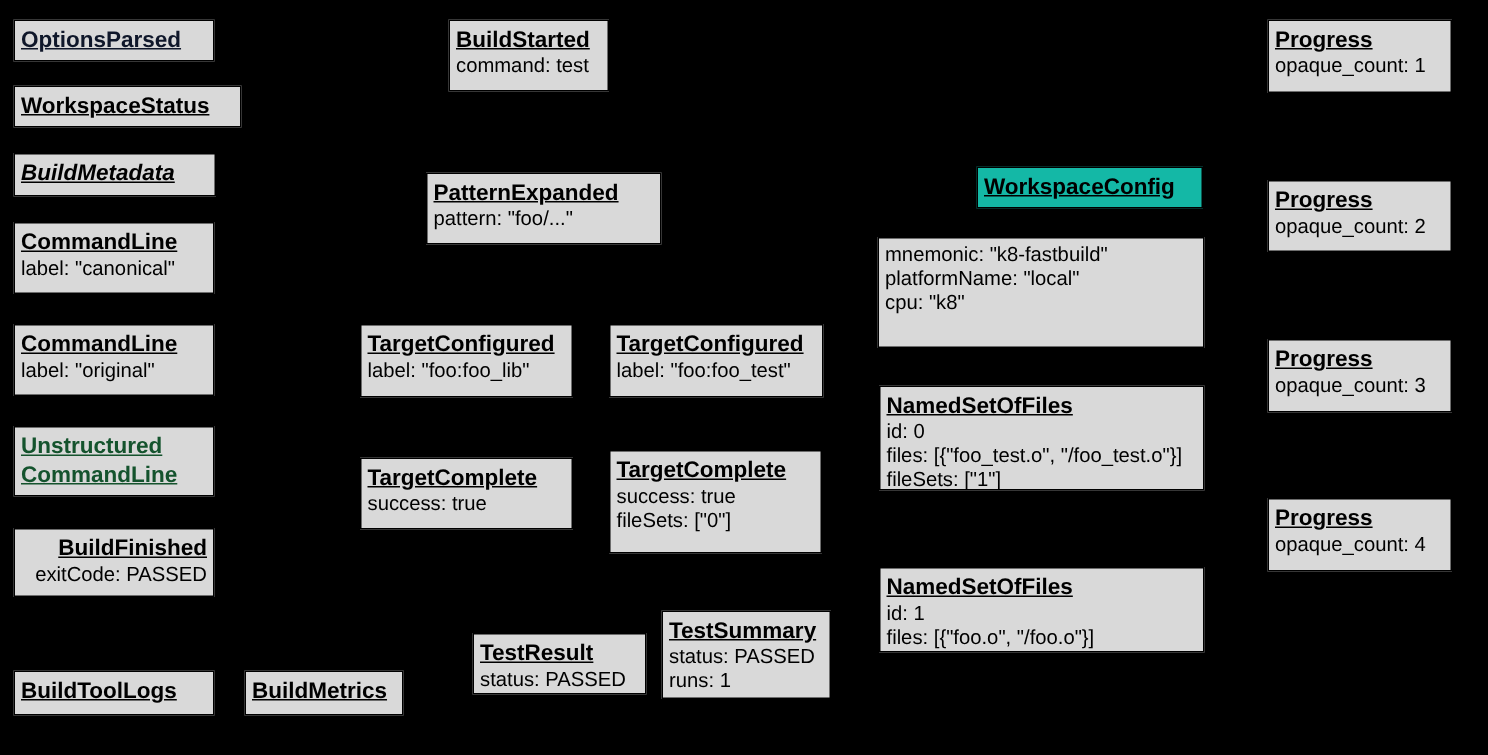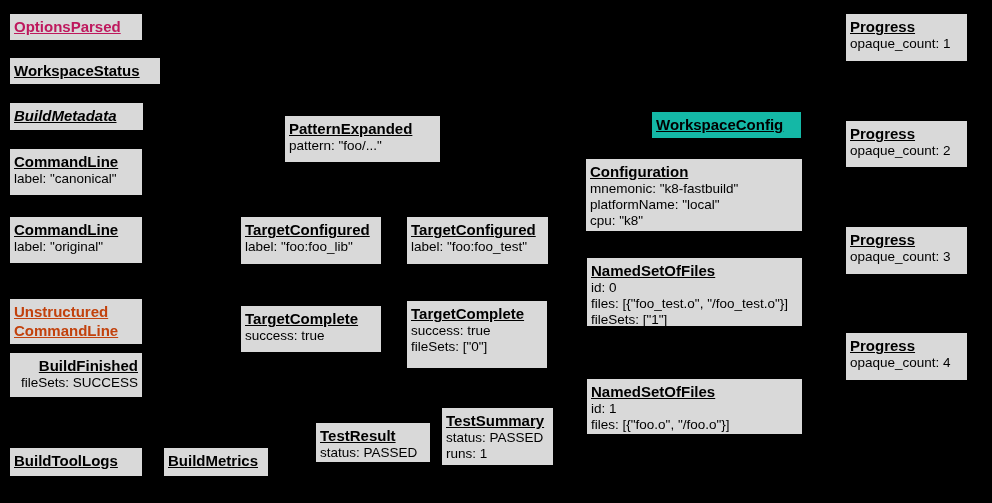--- a/index.html
+++ b/index.html
@@ -34,21 +34,21 @@
   .node-line {
     font-size: 13.5px;
     line-height: 16px;
     white-space: nowrap;
   }
 </style>
 </head>
 <body>
 
 <div class="canvas" id="diagram-canvas" style="background: rgb(0, 0, 0);">
-    <div class="node" style="left: 9px; top: 13px; width: 134px; height: 28px; background: rgb(217, 217, 217); border-color: rgb(0, 0, 0); color: #be185d;">
+    <div class="node" style="left: 9px; top: 13px; width: 134px; height: 28px; background: rgb(217, 217, 217); border-color: rgb(0, 0, 0); color: #0f172a;">
     <div>
         <div class="node-title">OptionsParsed</div>
       </div>
     <div></div>
   </div>
     <div class="node" style="left: 9px; top: 57px; width: 152px; height: 28px; background: rgb(217, 217, 217); border-color: rgb(0, 0, 0); color: rgb(0, 0, 0);">
     <div>
         <div class="node-title">WorkspaceStatus</div>
       </div>
     <div></div>
@@ -68,46 +68,54 @@
       </div>
   </div>
     <div class="node" style="left: 9px; top: 216px; width: 134px; height: 48px; background: rgb(217, 217, 217); border-color: rgb(0, 0, 0); color: rgb(0, 0, 0);">
     <div>
         <div class="node-title">CommandLine</div>
       </div>
     <div>
         <div class="node-line">label: "original"</div>
       </div>
   </div>
-    <div class="node" style="left: 9px; top: 284px; width: 134px; height: 47px; background: rgb(217, 217, 217); border-color: rgb(0, 0, 0); color: #c2410c; margin-top: 14px;">
+    <div class="node" style="left: 9px; top: 284px; width: 134px; height: 47px; background: rgb(217, 217, 217); border-color: rgb(0, 0, 0); color: #14532d;">
     <div>
         <div class="node-title">Unstructured</div>
         <div class="node-title">CommandLine</div>
       </div>
     <div></div>
   </div>
     <div class="node" style="left: 9px; top: 352px; width: 134px; height: 46px; background: rgb(217, 217, 217); border-color: rgb(0, 0, 0); color: rgb(0, 0, 0); text-align: right;">
     <div>
         <div class="node-title">BuildFinished</div>
       </div>
     <div>
-        <div class="node-line">fileSets: SUCCESS</div>
+        <div class="node-line">exitCode: PASSED</div>
       </div>
   </div>
     <div class="node" style="left: 9px; top: 447px; width: 134px; height: 30px; background: rgb(217, 217, 217); border-color: rgb(0, 0, 0); color: rgb(0, 0, 0);">
     <div>
         <div class="node-title">BuildToolLogs</div>
       </div>
     <div></div>
   </div>
     <div class="node" style="left: 163px; top: 447px; width: 106px; height: 30px; background: rgb(217, 217, 217); border-color: rgb(0, 0, 0); color: rgb(0, 0, 0);">
     <div>
         <div class="node-title">BuildMetrics</div>
       </div>
     <div></div>
+  </div>
+    <div class="node" style="left: 299px; top: 13px; width: 107px; height: 48px; background: rgb(217, 217, 217); border-color: rgb(0, 0, 0); color: rgb(0, 0, 0);">
+    <div>
+        <div class="node-title">BuildStarted</div>
+      </div>
+    <div>
+        <div class="node-line">command: test</div>
+      </div>
   </div>
     <div class="node" style="left: 284px; top: 115px; width: 157px; height: 48px; background: rgb(217, 217, 217); border-color: rgb(0, 0, 0); color: rgb(0, 0, 0);">
     <div>
         <div class="node-title">PatternExpanded</div>
       </div>
     <div>
         <div class="node-line">pattern: "foo/..."</div>
       </div>
   </div>
     <div class="node" style="left: 240px; top: 216px; width: 142px; height: 49px; background: rgb(217, 217, 217); border-color: rgb(0, 0, 0); color: rgb(0, 0, 0);">
@@ -160,23 +168,20 @@
         <div class="node-line">runs: 1</div>
       </div>
   </div>
     <div class="node" style="left: 651px; top: 75px; width: 151px; height: 28px; background: #14b8a6; border-color: rgb(0, 0, 0); color: rgb(0, 0, 0); margin-top: 36px;">
     <div>
         <div class="node-title">WorkspaceConfig</div>
       </div>
     <div></div>
   </div>
     <div class="node" style="left: 585px; top: 158px; width: 218px; height: 74px; background: rgb(217, 217, 217); border-color: rgb(0, 0, 0); color: rgb(0, 0, 0);">
-    <div>
-        <div class="node-title">Configuration</div>
-      </div>
     <div>
         <div class="node-line">mnemonic: "k8-fastbuild"</div>
         <div class="node-line">platformName: "local"</div>
         <div class="node-line">cpu: "k8"</div>
       </div>
   </div>
     <div class="node" style="left: 586px; top: 257px; width: 217px; height: 70px; background: rgb(217, 217, 217); border-color: rgb(0, 0, 0); color: rgb(0, 0, 0);">
     <div>
         <div class="node-title">NamedSetOfFiles</div>
       </div>

